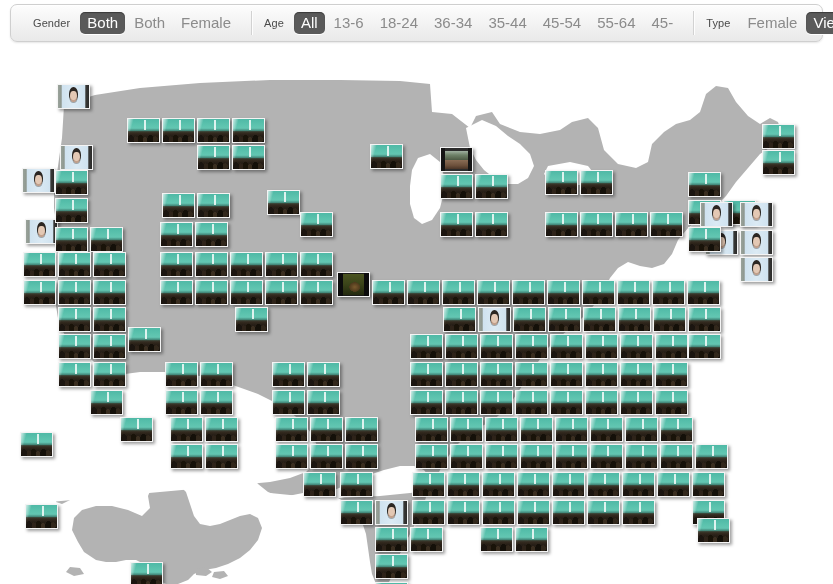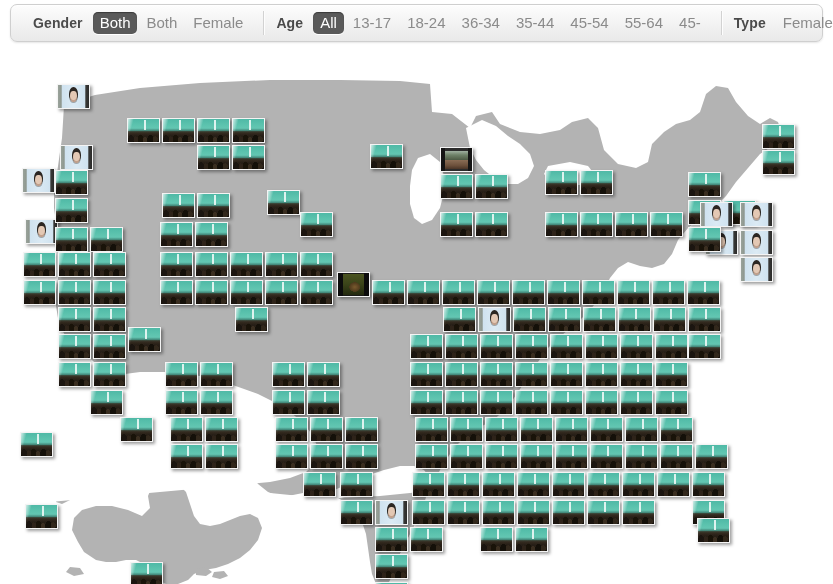--- a/index.html
+++ b/index.html
@@ -38,22 +38,22 @@
     padding: 0 12px;
   }
   .group-sep {
     width: 1px;
     height: 24px;
     background: #d2d2d2;
     box-shadow: 1px 0 0 #fdfdfd;
     flex: 0 0 auto;
   }
   .group-label {
-    font-size: 14px;
-    font-weight: bold;
+    font-size: 11px;
+    font-weight: normal;
     color: #4a4a4a;
     margin-right: 9px;
     letter-spacing: 0.1px;
     white-space: nowrap;
   }
   .opt {
     font-size: 15px;
     color: #8b8b8b;
     padding: 3px 7px;
     margin: 0 1px;
@@ -197,21 +197,21 @@
         <div class="filter-group">
           <span class="group-label">Gender</span>
           <span class="opt active">Both</span>
           <span class="opt">Both</span>
           <span class="opt">Female</span>
         </div>
         <div class="group-sep"></div>
         <div class="filter-group">
           <span class="group-label">Age</span>
           <span class="opt active">All</span>
-          <span class="opt">13-17</span>
+          <span class="opt">13-6</span>
           <span class="opt">18-24</span>
           <span class="opt">36-34</span>
           <span class="opt">35-44</span>
           <span class="opt">45-54</span>
           <span class="opt">55-64</span>
           <span class="opt">45-</span>
         </div>
         <div class="group-sep"></div>
         <div class="filter-group">
           <span class="group-label">Type</span>

